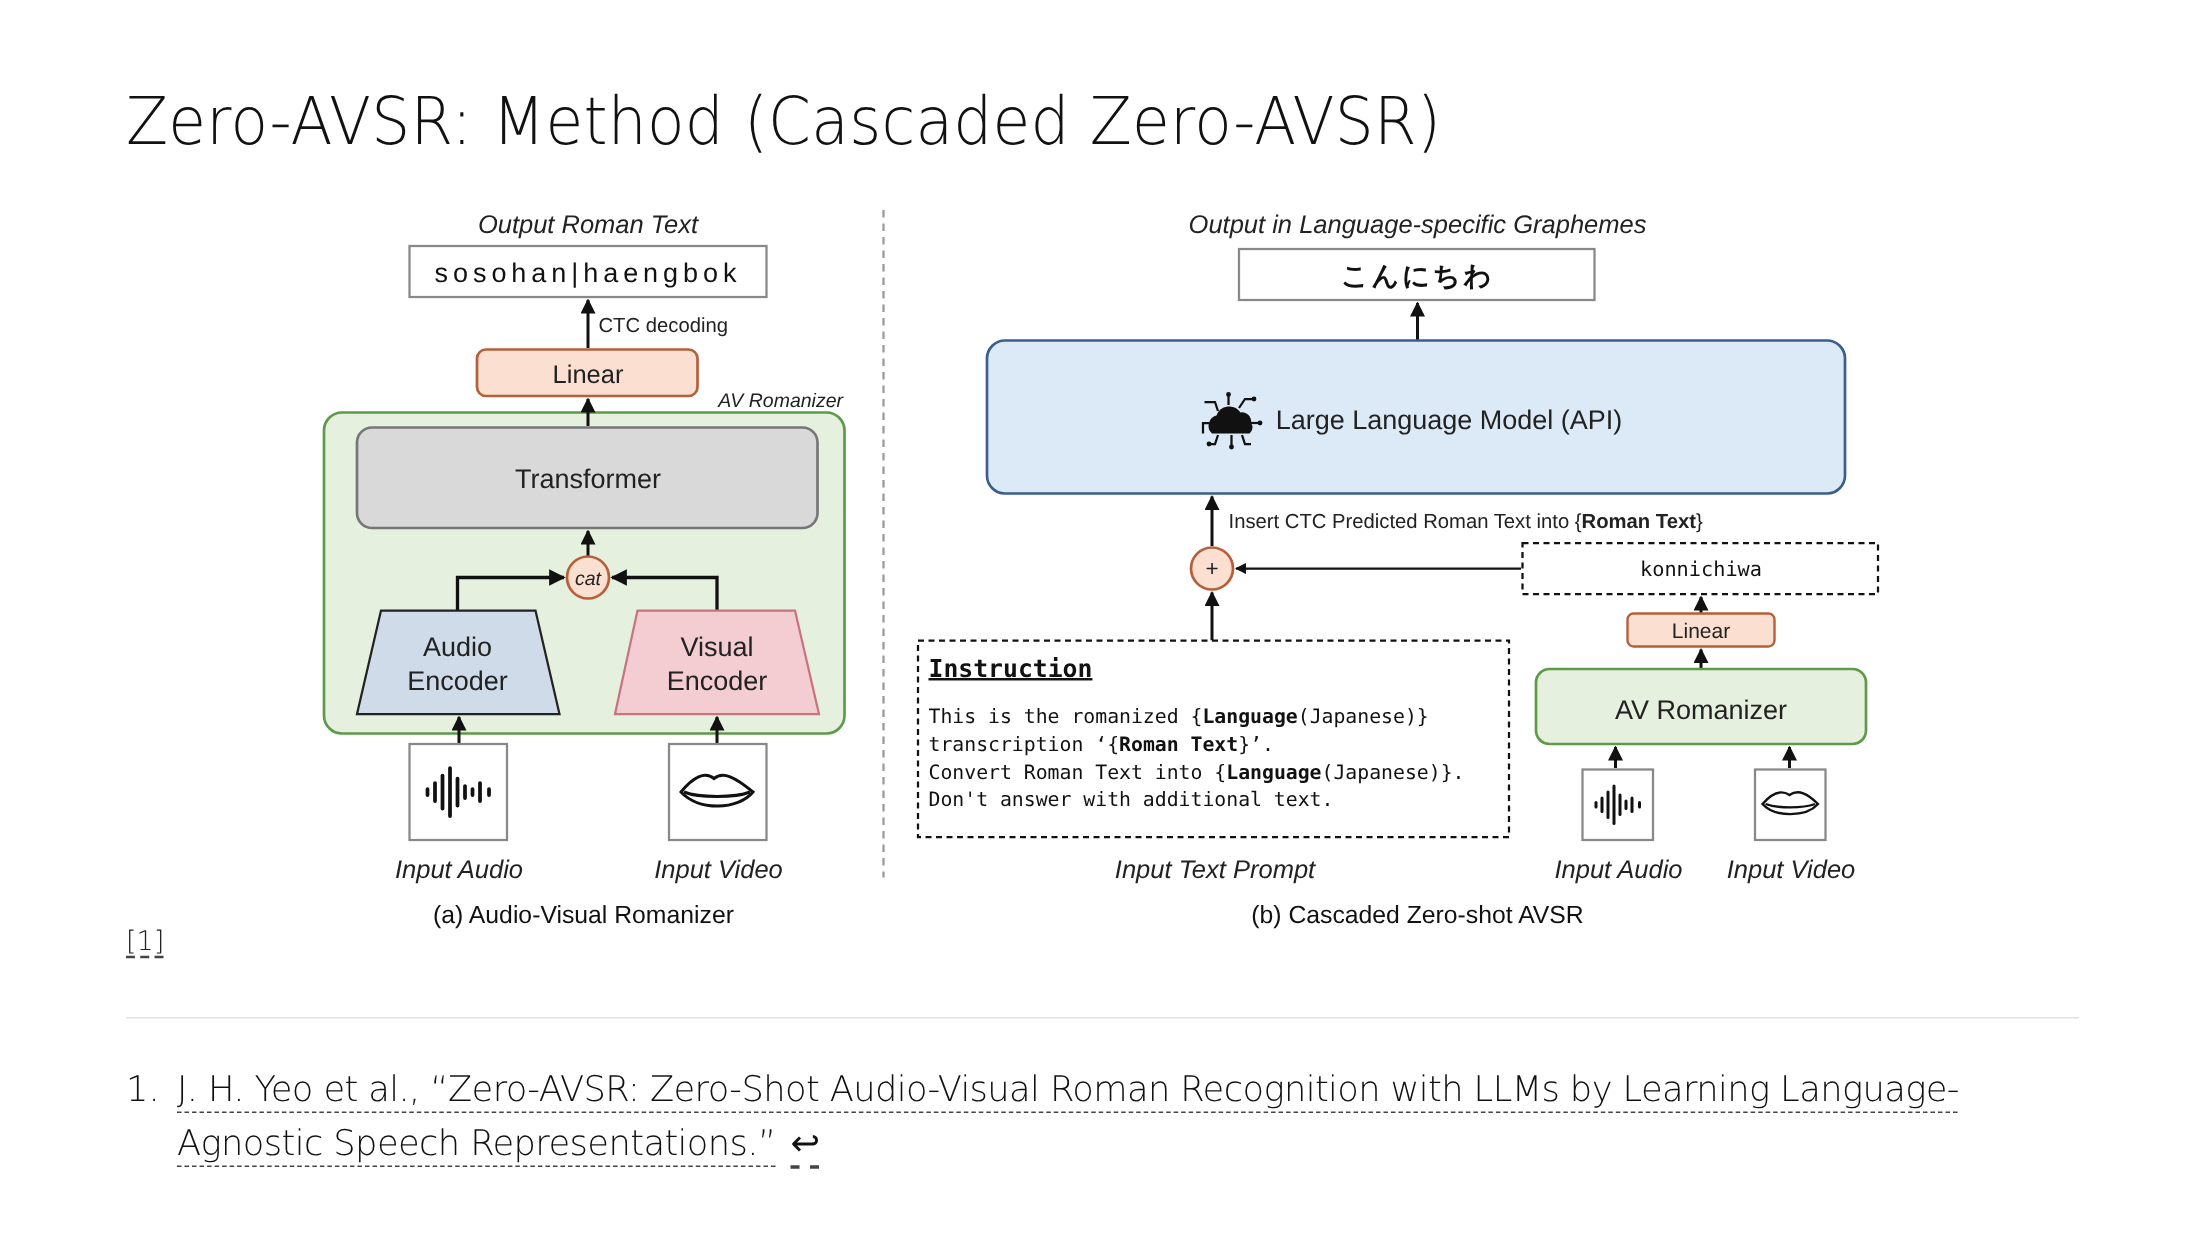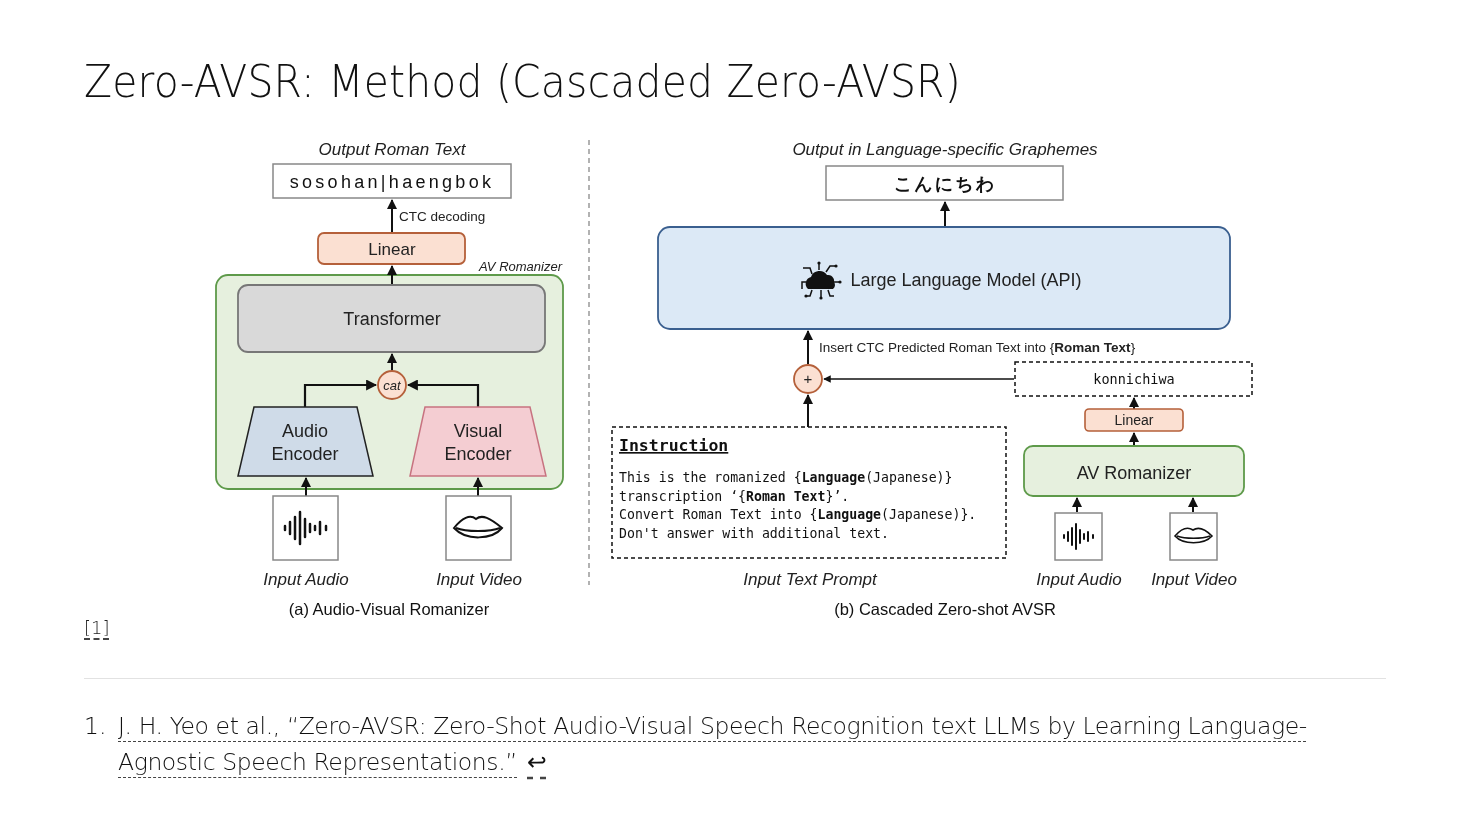--- a/index.html
+++ b/index.html
@@ -175,16 +175,16 @@
   </g>
 </svg>
 
 <a class="cite-marker">[1]</a>
 <div class="divider"></div>
 
 <ol class="ref-list">
   <li class="ref-item">
     <span class="ref-num">1.</span>
     <span>
-      <a class="ref-text">J. H. Yeo et al., “Zero-AVSR: Zero-Shot Audio-Visual Speech Recognition text LLMs by Learning Language-Agnostic Speech Representations.”</a><a class="ref-back">↩</a>
+      <a class="ref-text">J. H. Yeo et al., “Zero-AVSR: Zero-Shot Audio-Visual Roman Recognition with LLMs by Learning Language-Agnostic Speech Representations.”</a><a class="ref-back">↩</a>
     </span>
   </li>
 </ol>
 
 </body></html>

